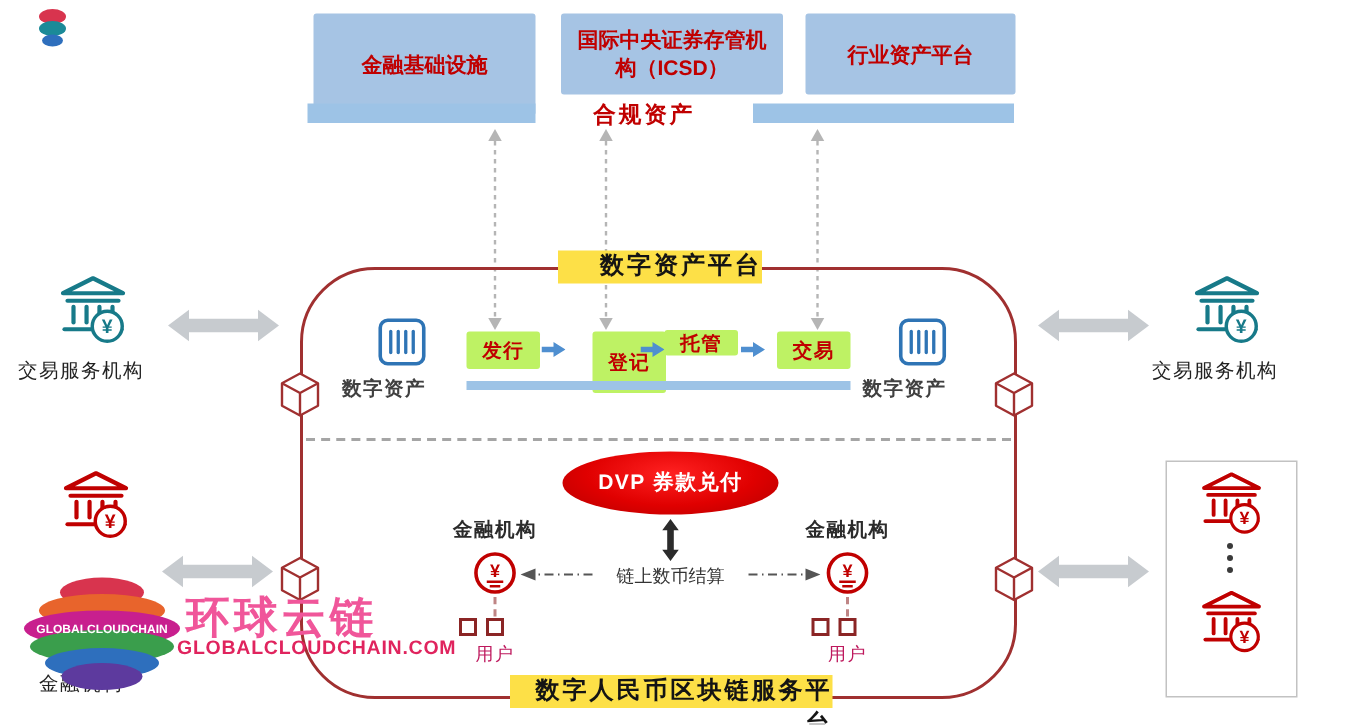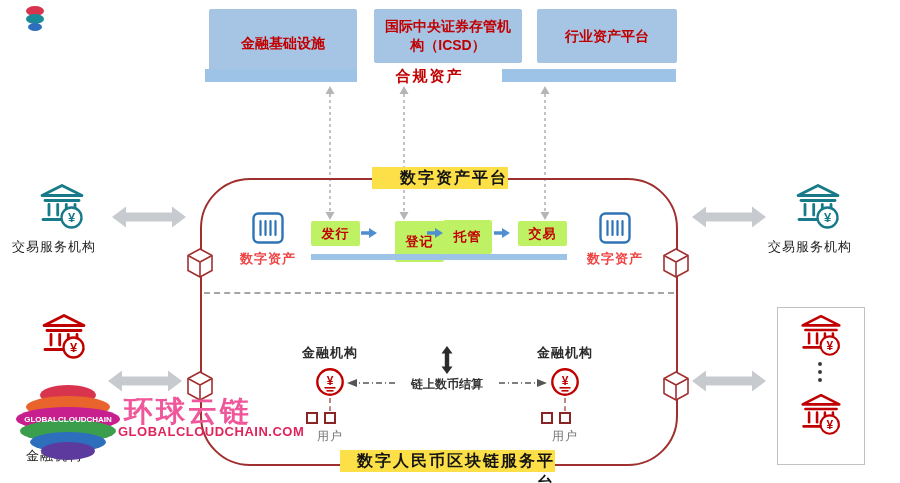--- a/index.html
+++ b/index.html
@@ -6,27 +6,27 @@
   html,body{background:#fff}
   body{font-family:"Liberation Sans","DejaVu Sans",sans-serif;color:#1a1a1a}
   .canvas{position:relative;width:900px;height:483px;background:#fff;overflow:hidden}
   .abs{position:absolute}
   .tbox{background:#a6c4e4;color:#c00000;font-weight:bold;font-size:14px;display:flex;align-items:center;justify-content:center;text-align:center;line-height:1.35;padding:3px 6px;border-radius:2px}
   .bar{background:#9dc3e6;height:13px}
   .compliant{color:#c00000;font-weight:bold;font-size:15px;text-align:center;letter-spacing:2px}
   .platform{border:2px solid #a03030;border-radius:50px;background:transparent}
   .ptitle{background:#fde047;font-weight:bold;font-size:16px;text-align:right;letter-spacing:2px;color:#141414;line-height:22px}
   .pbox{background:#bef264;color:#c00000;font-weight:bold;font-size:13px;display:flex;align-items:center;justify-content:center;border-radius:2px;letter-spacing:1px}
-  .asset-label{font-weight:bold;font-size:13px;text-align:center;color:#ef4444;letter-spacing:1px}
+  .asset-label{font-weight:bold;font-size:13px;color:#404040;letter-spacing:1px}
   .divider{border-top:2px dashed #a5a5a5}
   .dvp{border-radius:50%;background:radial-gradient(ellipse at 50% 35%, #ff2121 0%, #e00000 55%, #b40000 100%);color:#fff;font-weight:bold;font-size:14px;display:flex;align-items:center;justify-content:center;letter-spacing:1px}
   .fin-label{font-weight:bold;font-size:13px;text-align:center;color:#2b2b2b;letter-spacing:1px}
-  .settle{font-size:12px;font-weight:bold;color:#333;text-align:center}
+  .settle{font-size:12px;font-weight:normal;color:#333;text-align:center}
   .usq{width:12px;height:12px;border:2px solid #8b2525;background:#fff}
-  .user-label{font-size:12px;color:#737373;text-align:center;letter-spacing:1px}
+  .user-label{font-size:12px;color:#be185d;text-align:center;letter-spacing:1px}
   .side-label{font-size:13px;color:#222;text-align:left;letter-spacing:1px}
   .teal{color:#177a89}
   .red{color:#c00000}
   .graya{color:#c7cbcf}
   .dark{color:#2b2b2b}
   .cubec{color:#a03030}
   .bluec{color:#2e74b5}
   .smallarrow{color:#4f8fd0}
   .dotline{border-left:2px dashed #bf8585}
   .group-box{border:1px solid #c2c2c2;background:#fff}
@@ -132,34 +132,35 @@
   <div class="abs asset-label" style="left:228px;top:250px;width:80px">数字资产</div>
 
   <div class="abs pbox" style="left:311px;top:221px;width:49px;height:25px">发行</div>
   <svg class="abs smallarrow" style="left:361px;top:227px" width="16" height="12">
       <use href="#sarrow"></use>
     </svg>
   <div class="abs pbox" style="left:395px;top:221px;width:49px;height:41px">登记</div>
   <svg class="abs smallarrow" style="left:427px;top:227px" width="16" height="12">
       <use href="#sarrow"></use>
     </svg>
-  <div class="abs pbox" style="left:443px;top:220px;width:49px;height:34px">托管</div>
+  <div class="abs pbox" style="left:443px;top:220px;width:49px;height:17px">托管</div>
   <svg class="abs smallarrow" style="left:494px;top:227px" width="16" height="12">
       <use href="#sarrow"></use>
     </svg>
   <div class="abs pbox" style="left:518px;top:221px;width:49px;height:25px">交易</div>
   <div class="abs" style="left:311px;top:254px;width:256px;height:6px;background:#9dc3e6"></div>
 
   <svg class="abs bluec" style="left:598px;top:211px" width="34" height="34">
       <use href="#barcode"></use>
     </svg>
   <div class="abs asset-label" style="left:575px;top:250px;width:80px">数字资产</div>
 
   <div class="abs divider" style="left:204px;top:292px;width:470px"></div>
 
+  <div class="abs dvp" style="left:375px;top:301px;width:144px;height:42px">DVP 券款兑付</div>
   <svg class="abs dark" style="left:441px;top:346px" width="12" height="28">
       <use href="#varrow"></use>
     </svg>
 
   <div class="abs fin-label" style="left:290px;top:344px;width:80px">金融机构</div>
   <div class="abs fin-label" style="left:525px;top:344px;width:80px">金融机构</div>
   <svg class="abs red" style="left:315px;top:367px" width="30" height="30">
       <use href="#coin"></use>
     </svg>
   <svg class="abs red" style="left:550px;top:367px" width="30" height="30">

